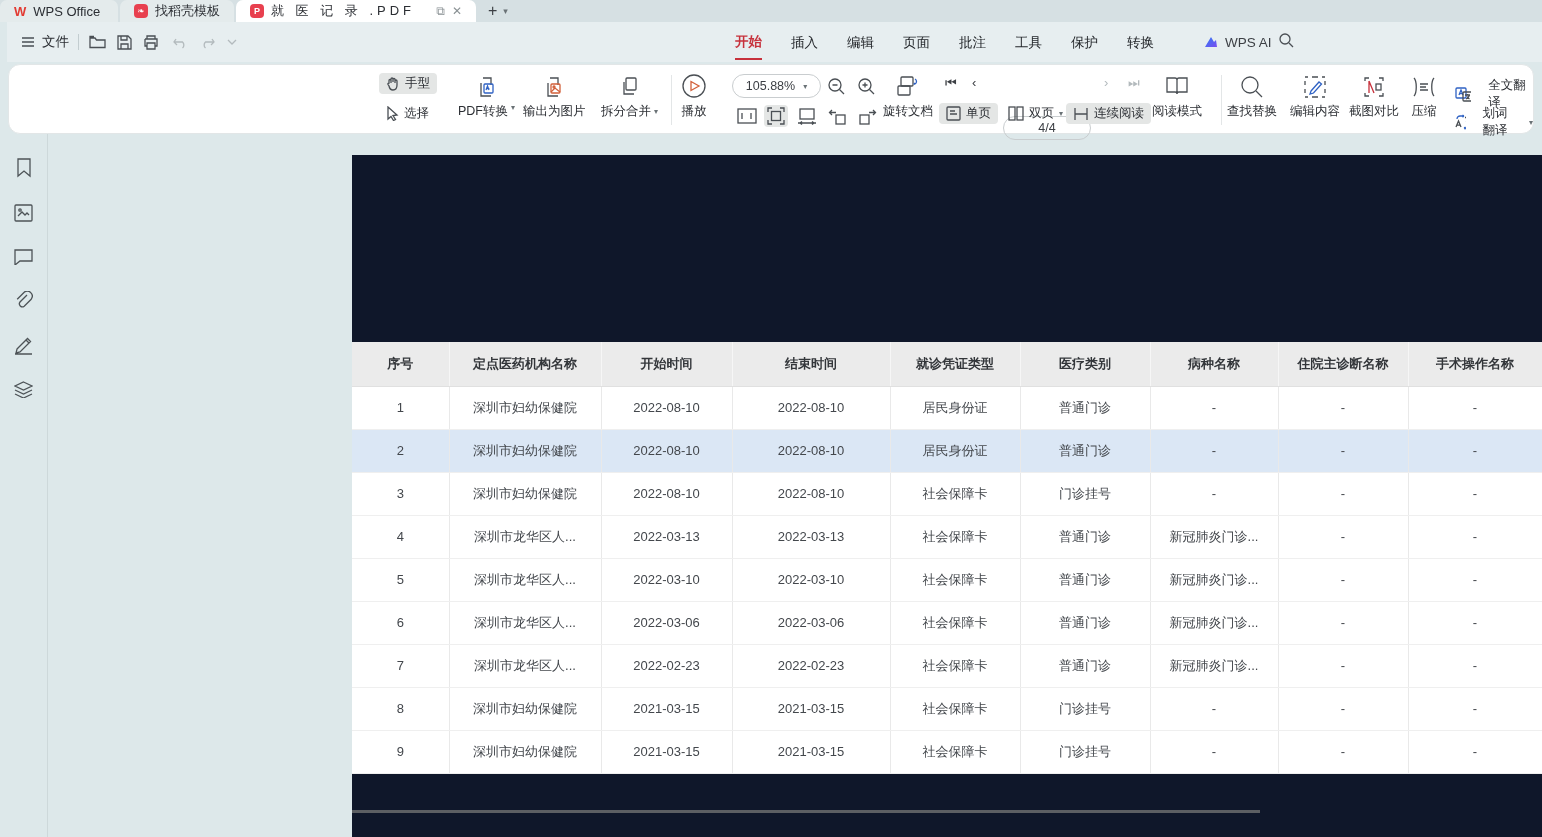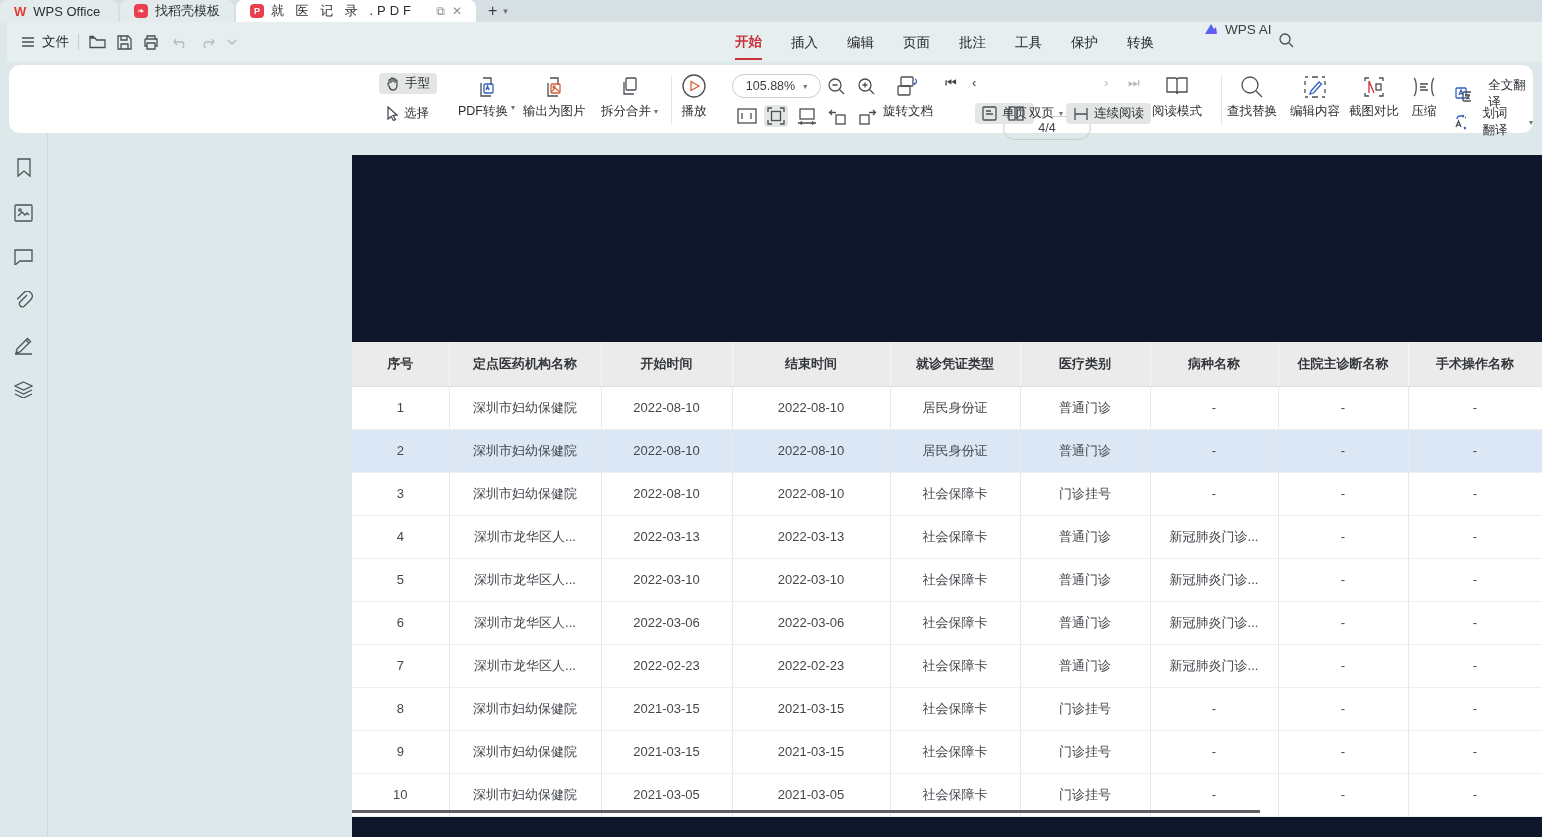--- a/index.html
+++ b/index.html
@@ -23,21 +23,21 @@
   
   .menurow { position:absolute; left:0; top:22px; width:100%; height:40px; background:#e7eef0; display:flex; align-items:center; font-size:13.5px;margin-left:7px; }
   .qitem { display:flex; align-items:center; gap:5px; margin-left:12px; color:#2b2e33; }
   .vsep { width:1px; height:16px; background:#c3cdd0; margin:0 9px; }
   .qicon { width:18px; height:18px; display:inline-flex; align-items:center; justify-content:center; }
   .qicon svg { stroke:#4a4f54; fill:none; stroke-width:1.3; }
   .qicon.dis svg { stroke:#b3babd; }
   .menus { position:absolute; left:728px; top:0; height:40px; display:flex; align-items:center; gap:29px; }
   .menu-item { color:#23262a; padding:9px 0 7px; }
   .menu-item.active { color:#c7313c; font-weight:bold; border-bottom:2.5px solid #c7313c; }
-  .ai { position:absolute; left:1196px; top:0; height:40px; display:flex; align-items:flex-start; gap:6px; font-size:13.5px; }
+  .ai { position:absolute; left:1196px; top:0; height:40px; display:flex; align-items:center; gap:6px; font-size:13.5px; }
   .searchbtn { position:absolute; left:1270px; top:9px; }
 
   
   .panel { position:absolute; left:8px; top:64px; width:1526px; height:70px; background:#ffffff; border:1px solid #e2e6e7; border-radius:12px; }
   .panel svg { stroke:#4a4f54; fill:none; stroke-width:1.3; }
   .pill { position:absolute; display:flex; align-items:center; gap:5px; font-size:12.5px; padding:2px 7px; border-radius:4px; color:#2b2e33; }
   .pill.sel { background:#e4e6e5; }
   .bigbtn { position:absolute; display:flex; flex-direction:column; align-items:center; gap:4px; font-size:12.5px; color:#2b2e33; }
   .ibtn { position:absolute; width:24px; height:22px; display:flex; align-items:center; justify-content:center; border-radius:4px; }
   .ibtn.sel { background:#e4e6e5; }
@@ -274,21 +274,21 @@
     </div>
 
     <span class="navarrow" style="left:936px;">⏮</span>
     <span class="navarrow" style="left:963px;">‹</span>
     <div class="pagebox">
       <span>4/4</span>
     </div>
     <span class="navarrow dis" style="left:1095px;">›</span>
     <span class="navarrow dis" style="left:1119px;">⏭</span>
 
-    <div class="pill sel" style="left:930px; top:38px;margin-left:36px;">
+    <div class="pill sel" style="left:930px; top:38px;">
       <svg width="15" height="15">
           <rect x="1" y="1" width="13" height="13" rx="1"></rect>
           <path d="M4 5h5M4 8h7"></path>
         </svg>
       <span>单页</span>
     </div>
     <div class="pill" style="left:992px; top:38px;">
       <svg width="16" height="15">
           <rect x="1" y="1" width="6" height="13"></rect>
           <rect x="9" y="1" width="6" height="13"></rect>
@@ -501,30 +501,19 @@
               <td>9</td>
               <td>深圳市妇幼保健院</td>
               <td>2021-03-15</td>
               <td>2021-03-15</td>
               <td>社会保障卡</td>
               <td>门诊挂号</td>
               <td>-</td>
               <td>-</td>
               <td>-</td>
             </tr>
-            <tr>
-              <td>10</td>
-              <td>深圳市妇幼保健院</td>
-              <td>2021-03-05</td>
-              <td>2021-03-05</td>
-              <td>社会保障卡</td>
-              <td>门诊挂号</td>
-              <td>-</td>
-              <td>-</td>
-              <td>-</td>
-            </tr>
           </tbody>
         </table>
     </div>
     <div class="botline"></div>
   </div>
 
 </div>
 
 </body></html>

